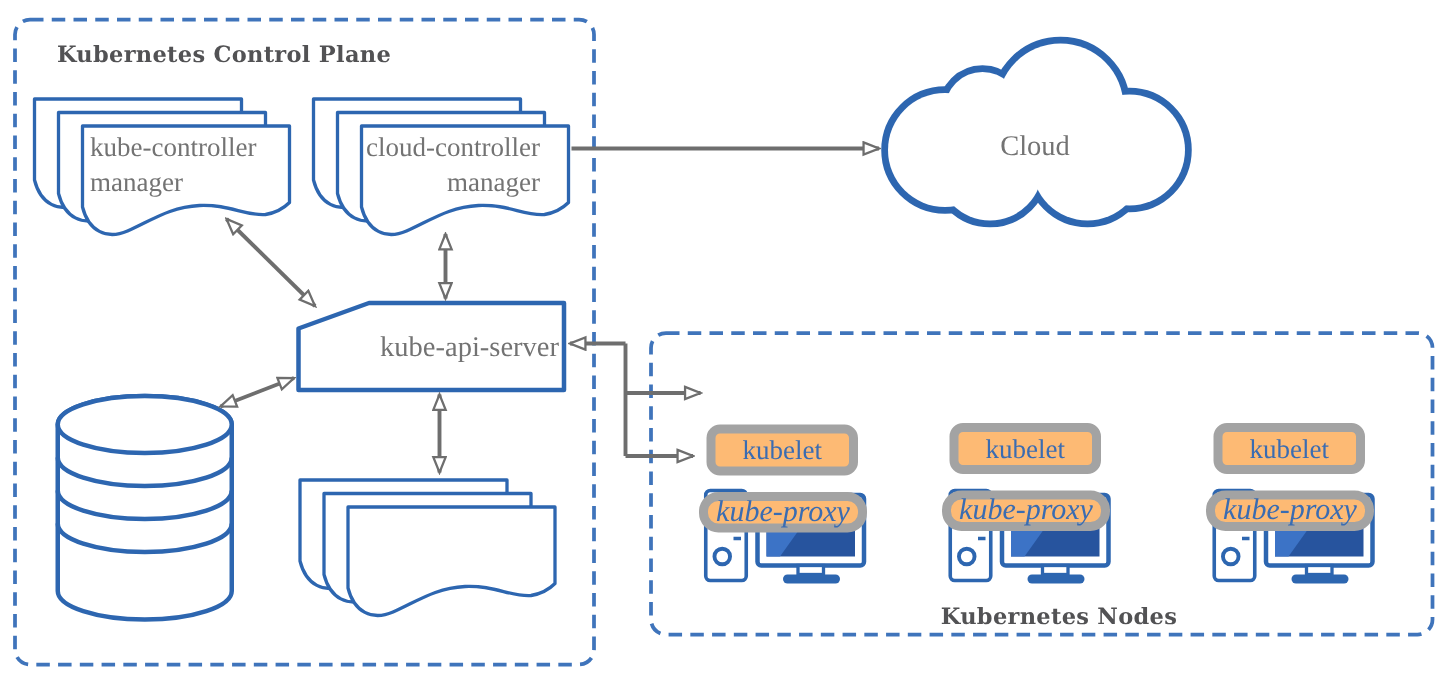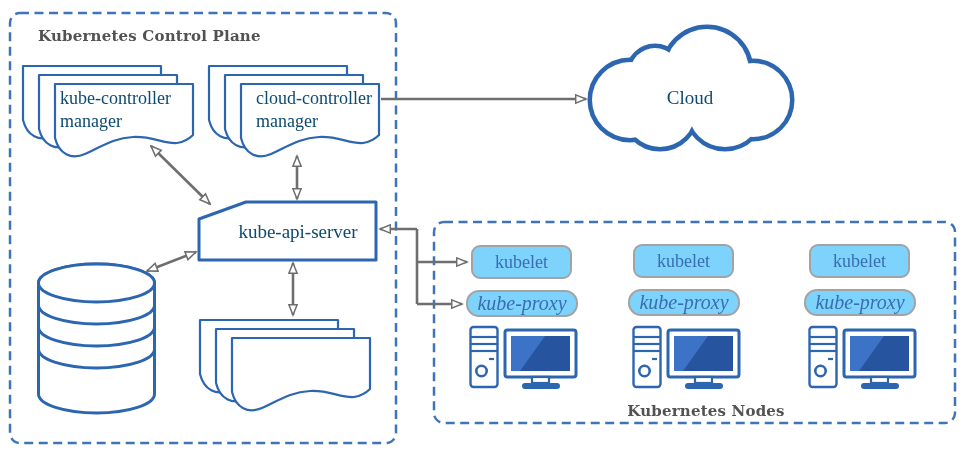--- a/index.html
+++ b/index.html
@@ -1,32 +1,33 @@
 <!DOCTYPE html>
 <html><head>
 <meta charset="utf-8">
 <style>
   html,body{margin:0;padding:0;background:#ffffff;}
   .stage{
     position:relative;width:966px;height:455px;background:#ffffff;
     font-family:"Liberation Serif", serif;overflow:hidden;
   }
   .stage svg{position:absolute;left:0;top:0;}
-  .lbl{position:absolute;color:#0c4a6e;z-index:3;}
+  .lbl{position:absolute;color:#737373;z-index:3;}
   .doc-lbl{font-size:18px;line-height:23px;}
   .big-lbl{font-size:19px;}
   .center{display:flex;align-items:center;justify-content:center;text-align:center;}
   .box-title{
     position:absolute;z-index:3;color:#525254;font-weight:bold;font-size:15px;
     font-family:"DejaVu Serif","Liberation Serif",serif;letter-spacing:0.2px;
   }
   .node-pill{
-    position:absolute;z-index:3;background:#7dd3fc;border:2px solid #a3a3a3;
+    position:absolute;z-index:3;background:#fdba74;border:6px solid #a3a3a3;
     color:#3a6cb2;display:flex;align-items:center;justify-content:center;
     box-sizing:border-box;
+    margin-top:38px;
   }
   .kubelet{width:101px;height:34px;border-radius:9px;font-size:18px;}
   .kube-proxy{width:112px;height:27px;border-radius:13px;font-size:20px;font-style:italic;}
 </style>
 </head>
 <body>
 
 <div class="stage">
 
   <svg width="966" height="455" viewBox="0 0 966 455">
@@ -115,25 +116,25 @@
     <use href="#computer" x="809" y="326"></use>
   </svg>
 
   <div class="box-title" style="left:38px;top:27px;">Kubernetes Control Plane</div>
   <div class="box-title center" style="left:606px;top:402px;width:200px;">Kubernetes Nodes</div>
 
   <div class="lbl doc-lbl" style="left:60px;top:87px;width:130px;">
     <div>kube-controller</div>
     <div>manager</div>
   </div>
-  <div class="lbl doc-lbl" style="left:256px;top:87px;width:130px;">
+  <div class="lbl doc-lbl" style="left:230px;top:87px;width:130px;text-align:right;">
     <div>cloud-controller</div>
     <div>manager</div>
   </div>
-  <div class="lbl big-lbl center" style="left:199px;top:206px;width:198px;height:52px;">kube-api-server</div>
+  <div class="lbl big-lbl center" style="left:199px;top:206px;width:198px;height:52px;padding-left:15px;">kube-api-server</div>
   <div class="lbl big-lbl center" style="left:590px;top:87px;width:200px;height:22px;">Cloud</div>
 
   <div>
     <div class="node-pill kubelet" style="left:471px;top:245px;">
       <span>kubelet</span>
     </div>
     <div class="node-pill kube-proxy" style="left:466px;top:290px;">
       <span>kube-proxy</span>
     </div>
   </div>

